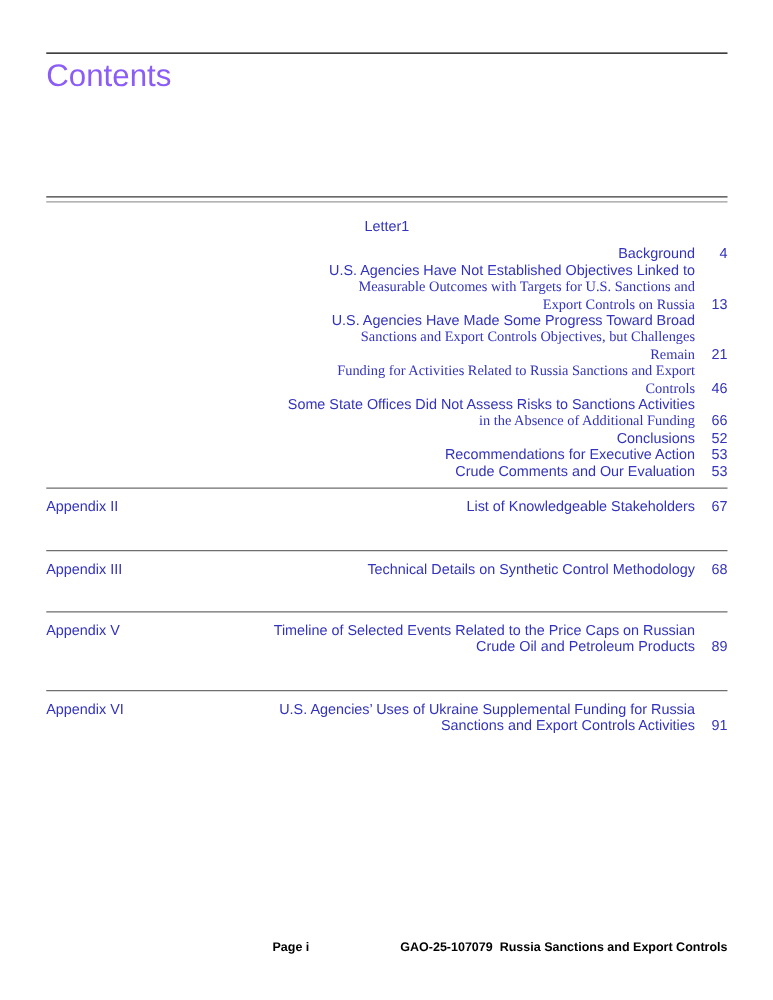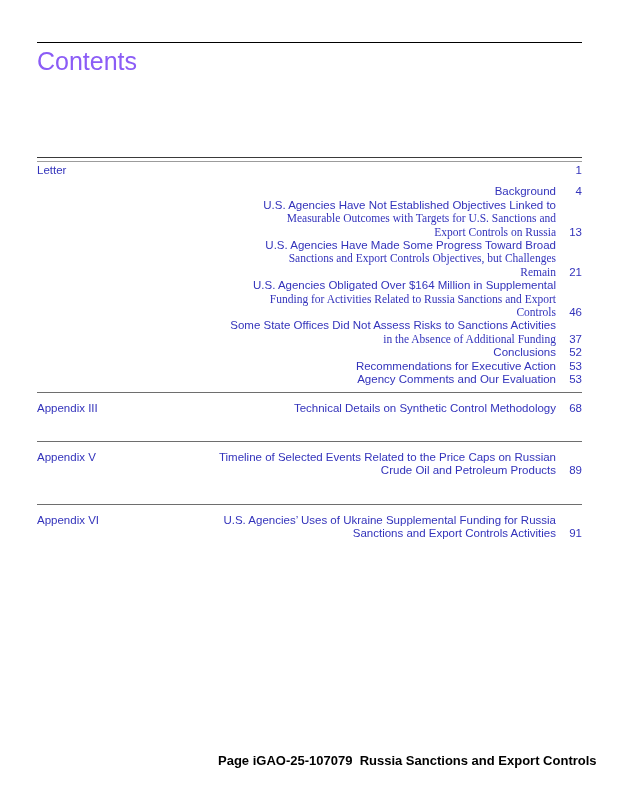--- a/index.html
+++ b/index.html
@@ -4,35 +4,35 @@
 <style>
   html,body{margin:0;padding:0;}
   body{
     width:618px;height:800px;background:#ffffff;position:relative;
     font-family:"Liberation Sans", sans-serif;color:#000;overflow:hidden;
   }
   .content{position:absolute;left:37px;top:0;width:545px;}
   .top-rule{margin-top:42px;border-top:1px solid #000;height:0;}
   .page-title{font-size:25px;font-weight:normal;margin:4px 0 0 0;color:#8b5cf6;}
   .double-rule{margin-top:81px;height:3px;border-top:1px solid #3a3a3a;border-bottom:1px solid #9c9c9c;}
-  .letter-head{display:flex;justify-content:space-between;margin-top:2px;
+  .letter-head{display:flex;justify-content:center;margin-top:14px;
     font-size:11.5px;line-height:13.4px;color:var(--link,#3333bb);}
   .letter-entries{padding-left:181px;margin-top:8px;}
   .entry-row{display:flex;align-items:flex-end;color:var(--link,#3333bb);}
   .entry-text{flex:1;text-align:right;}
   .entry-line{font-size:11.5px;line-height:13.4px;}
   .letter-entries .entry-line.cont{padding-left:9px;font-family:Liberation Serif, serif;}
   .entry-page{font-size:11.5px;line-height:13.4px;text-align:right;min-width:26px;}
   .appendix-list{margin-top:5px;}
   .section-rule{border-top:1px solid #6e6e6e;height:0;}
   .appendix-row{display:flex;padding-top:9px;padding-bottom:26px;}
   .appendix-label{width:181px;flex:0 0 181px;font-size:11.5px;line-height:13.4px;color:var(--link,#3333bb);}
   .appendix-entry{flex:1;}
   .page-footer{position:absolute;top:753px;left:218px;width:364px;display:flex;
-    justify-content:space-between;font-size:13px;font-weight:bold;color:#000;}
+    justify-content:space-between;font-size:10px;font-weight:bold;color:#000;}
   .page-footer span{white-space:pre;}
 </style>
 </head>
 <body style="--link: #3333bb;">
 
 <div class="content">
   <div class="top-rule"></div>
   <h1 class="page-title">Contents</h1>
   <div class="double-rule"></div>
 
@@ -59,54 +59,65 @@
       <div class="entry-row">
     <div class="entry-text">
           <div class="entry-line">U.S. Agencies Have Made Some Progress Toward Broad</div>
           <div class="entry-line cont">Sanctions and Export Controls Objectives, but Challenges</div>
           <div class="entry-line cont">Remain</div>
         </div>
     <div class="entry-page">21</div>
   </div>
       <div class="entry-row">
     <div class="entry-text">
-          <div class="entry-line">U.S. Agencies Obligated Over $164 Million in Supplemental</div>
           <div class="entry-line cont">Funding for Activities Related to Russia Sanctions and Export</div>
           <div class="entry-line cont">Controls</div>
         </div>
     <div class="entry-page">46</div>
   </div>
       <div class="entry-row">
     <div class="entry-text">
           <div class="entry-line">Some State Offices Did Not Assess Risks to Sanctions Activities</div>
           <div class="entry-line cont">in the Absence of Additional Funding</div>
         </div>
-    <div class="entry-page">37</div>
+    <div class="entry-page">66</div>
   </div>
       <div class="entry-row">
     <div class="entry-text">
           <div class="entry-line">Conclusions</div>
         </div>
     <div class="entry-page">52</div>
   </div>
       <div class="entry-row">
     <div class="entry-text">
           <div class="entry-line">Recommendations for Executive Action</div>
         </div>
     <div class="entry-page">53</div>
   </div>
       <div class="entry-row">
     <div class="entry-text">
-          <div class="entry-line">Agency Comments and Our Evaluation</div>
+          <div class="entry-line">Crude Comments and Our Evaluation</div>
         </div>
     <div class="entry-page">53</div>
   </div>
     </div>
 
   <div class="appendix-list" id="appendix-list">
+      <div class="appendix-block">
+    <div class="section-rule"></div>
+    <div class="appendix-row">
+      <div class="appendix-label">Appendix II</div>
+      <div class="appendix-entry entry-row">
+        <div class="entry-text">
+              <div class="entry-line">List of Knowledgeable Stakeholders</div>
+            </div>
+        <div class="entry-page">67</div>
+      </div>
+    </div>
+  </div>
       <div class="appendix-block">
     <div class="section-rule"></div>
     <div class="appendix-row">
       <div class="appendix-label">Appendix III</div>
       <div class="appendix-entry entry-row">
         <div class="entry-text">
               <div class="entry-line">Technical Details on Synthetic Control Methodology</div>
             </div>
         <div class="entry-page">68</div>
       </div>

